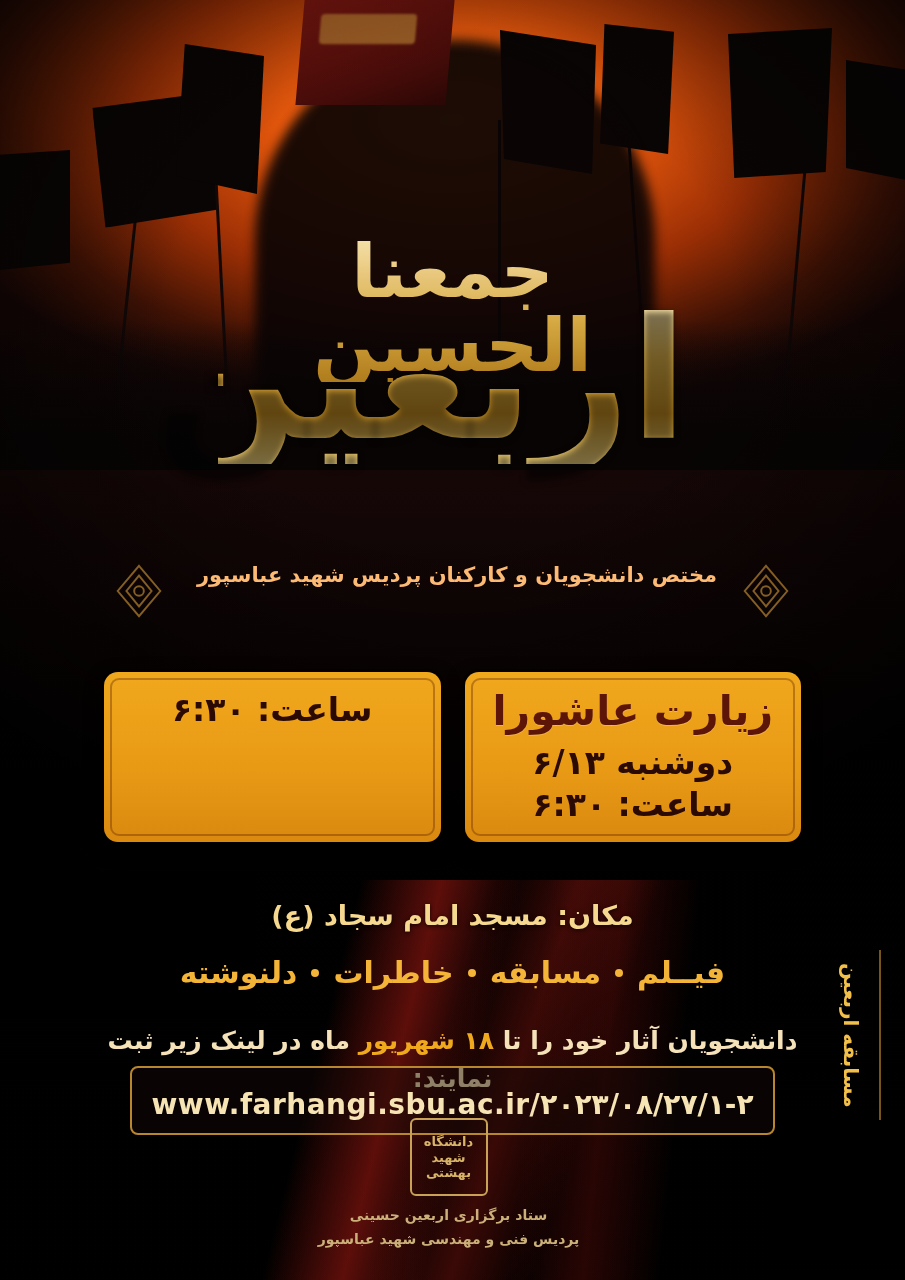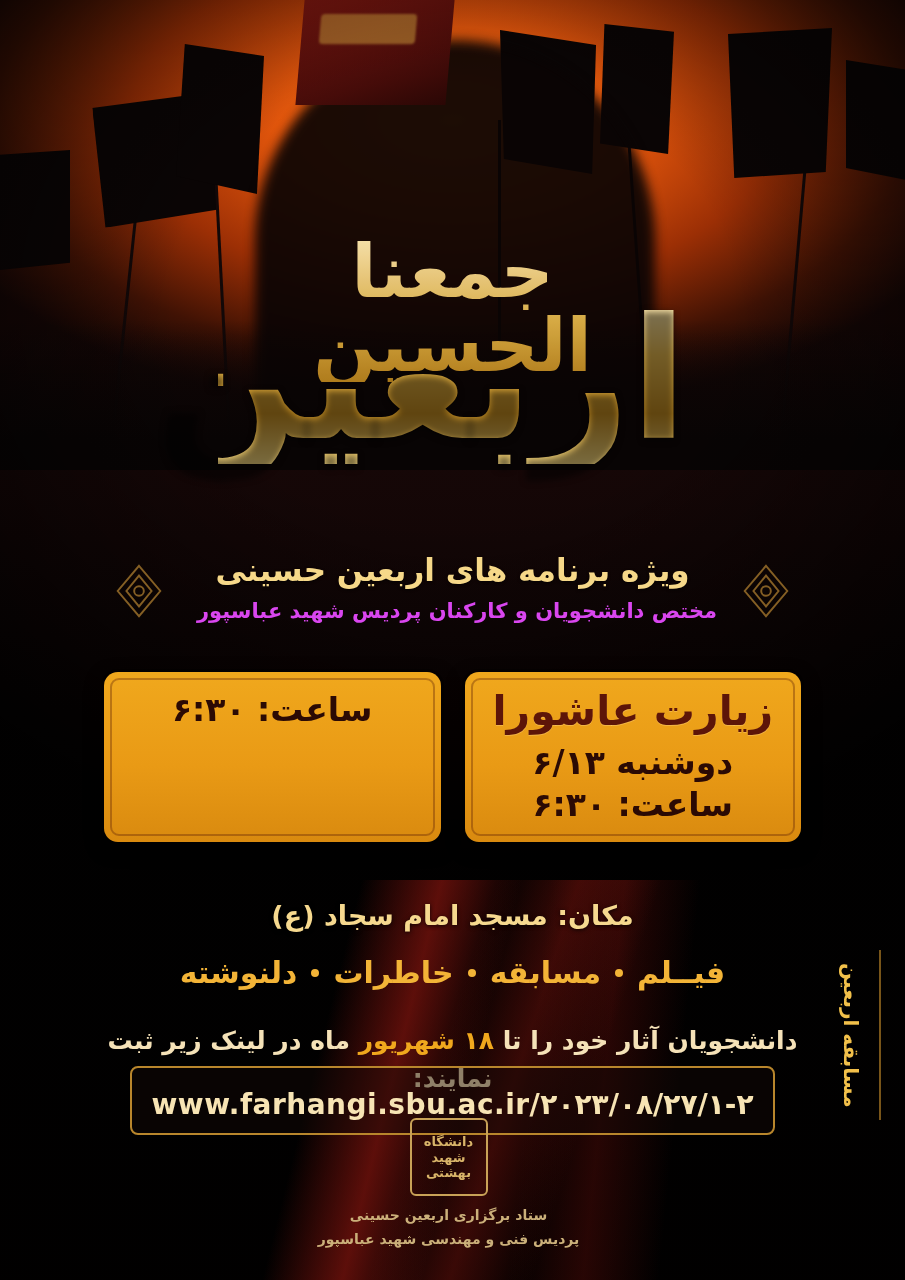--- a/index.html
+++ b/index.html
@@ -181,21 +181,21 @@
     font-size: 31px;
     font-weight: bold;
     letter-spacing: 1px;
     color: #f6d889;
     text-shadow: 0 1px 3px rgba(0,0,0,.7);
   }
   .headline-2 {
     margin-top: 11px;
     font-size: 21px;
     font-weight: bold;
-    color: #d946ef;
+    color: #fdba74;
     padding-left: 9px;
   }
   .ornament {
     position: absolute;
     top: 10px;
     width: 58px; height: 58px;
     color: #9a6f2a;
     opacity: .85;
   }
   .ornament.right { right: 110px; }
@@ -418,21 +418,20 @@
     <svg class="ornament right" viewBox="0 0 60 60">
       <path d="M30 4 L52 30 L30 56 L8 30 Z" fill="none" stroke="currentColor" stroke-width="2"></path>
       <path d="M30 14 L43 30 L30 46 L17 30 Z" fill="none" stroke="currentColor" stroke-width="2"></path>
       <circle cx="30" cy="30" r="5" fill="none" stroke="currentColor" stroke-width="2"></circle>
     </svg>
     <svg class="ornament left" viewBox="0 0 60 60">
       <path d="M30 4 L52 30 L30 56 L8 30 Z" fill="none" stroke="currentColor" stroke-width="2"></path>
       <path d="M30 14 L43 30 L30 46 L17 30 Z" fill="none" stroke="currentColor" stroke-width="2"></path>
       <circle cx="30" cy="30" r="5" fill="none" stroke="currentColor" stroke-width="2"></circle>
     </svg>
-    <div class="headline-1">ویژه برنامه های اربعین حسینی</div>
     <div class="headline-2">مختص دانشجویان و کارکنان پردیس شهید عباسپور</div>
   </div>
 
   <div class="cards">
     <div class="card">
       <div class="card-title">زیارت عاشورا</div>
       <div class="card-date">دوشنبه ۶/۱۳</div>
       <div class="card-time">ساعت: ۶:۳۰</div>
     </div>
     <div class="card">

